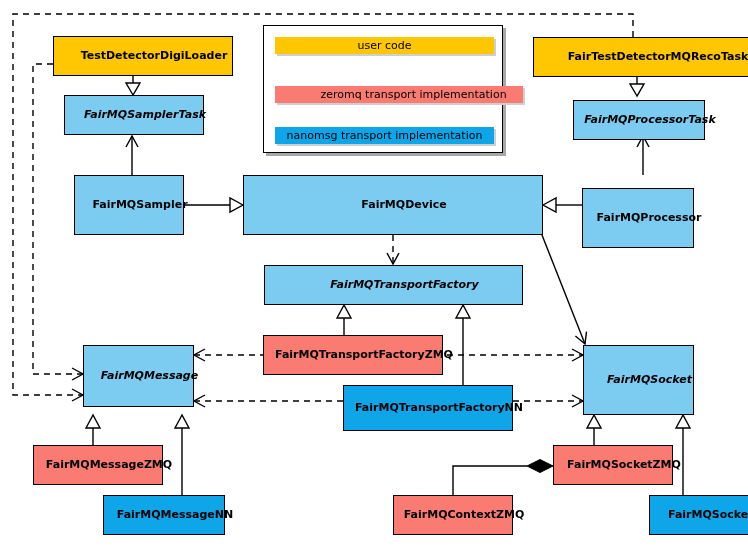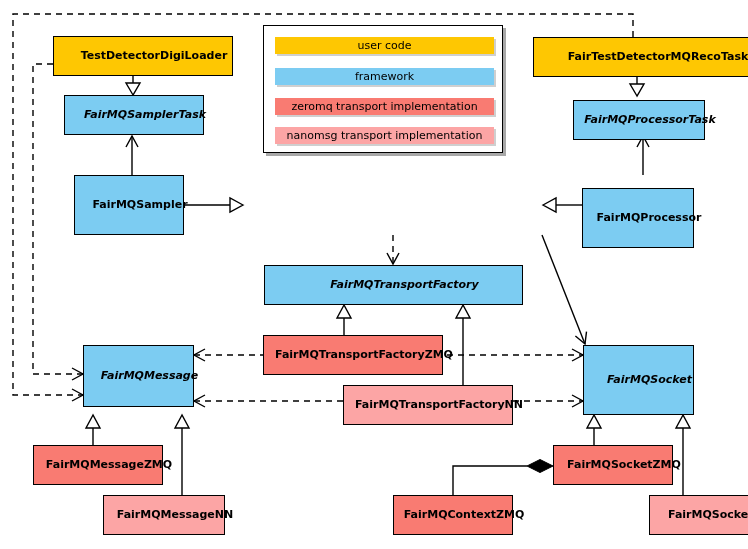--- a/index.html
+++ b/index.html
@@ -20,47 +20,47 @@
     position:absolute;z-index:1;box-sizing:border-box;
     border:1.4px solid #000;
     display:flex;align-items:center;justify-content:center;
     font-weight:bold;font-size:11px;color:#000;
     text-align:center;white-space:nowrap;line-height:1.1;padding-left:22px;
   }
   .abstract{font-style:italic;}
   .c-user{background:#FEC702;}
   .c-fw{background:#7CCCF2;}
   .c-zmq{background:#F97B72;}
-  .c-nano{background:#fca5a5;}
+  .c-nano{background:#0ea5e9;}
 
   .legend{
     position:absolute;z-index:1;box-sizing:border-box;
     left:263px;top:25px;width:240px;height:128px;
     background:#ffffff;border:1.4px solid #000;
     box-shadow:3px 3px 0 #a8a8a8;
   }
   .lbar{
     position:absolute;left:11px;width:219px;height:17px;
     display:flex;align-items:center;justify-content:center;
     font-size:11px;font-weight:normal;color:#000;white-space:nowrap;
     box-shadow:2px 2px 0 #cfcfcf;
   }
-  .lbar-0{top:11px;} .lbar-1{top:42px;} .lbar-2{top:72px;} .lbar-3{top:101px;}
+  .lbar-0{top:11px;} .lbar-1{top:42px;} .lbar-2{top:60px;padding-left:29px;} .lbar-3{top:101px;}
 
   
   .b-testdetectordigiloader{left:53px;top:36px;width:180px;height:40px;}
   .b-fairtestdetectormqrecotask{left:533px;top:37px;width:228px;height:40px;}
   .b-fairmqsamplertask{left:64px;top:95px;width:140px;height:40px;}
   .b-fairmqprocessortask{left:573px;top:100px;width:132px;height:40px;}
   .b-fairmqsampler{left:74px;top:175px;width:110px;height:60px;}
   .b-fairmqdevice{left:243px;top:175px;width:300px;height:60px;}
   .b-fairmqprocessor{left:582px;top:188px;width:112px;height:60px;}
   .b-fairmqtransportfactory{left:264px;top:265px;width:259px;height:40px;}
   .b-fairmqtransportfactoryzmq{left:263px;top:335px;width:180px;height:40px;}
-  .b-fairmqtransportfactorynn{left:343px;top:385px;width:170px;height:40px;}
+  .b-fairmqtransportfactorynn{left:343px;top:385px;width:170px;height:46px;}
   .b-fairmqmessage{left:83px;top:345px;width:111px;height:62px;}
   .b-fairmqsocket{left:583px;top:345px;width:111px;height:70px;}
   .b-fairmqmessagezmq{left:33px;top:445px;width:130px;height:40px;}
   .b-fairmqmessagenn{left:103px;top:495px;width:122px;height:40px;}
   .b-fairmqsocketzmq{left:553px;top:445px;width:120px;height:40px;}
   .b-fairmqcontextzmq{left:393px;top:495px;width:120px;height:40px;}
   .b-fairmqsocketnn{left:603px;top:495px;width:120px;height:40px;margin-left:46px;}
 </style>
 </head>
 <body>
@@ -149,36 +149,34 @@
     <g>
       <path d="M453 495 V466 H527"></path>
       <polygon class="dia" points="553,466 540,459.5 527,466 540,472.5"></polygon>
     </g>
   </svg>
 
   <div class="legend">
     <div class="lbar lbar-0 c-user">
         <span>user code</span>
       </div>
-    <div class="lbar lbar-1 c-fw">
-        <span>framework</span>
-      </div>
     <div class="lbar lbar-2 c-zmq">
         <span>zeromq transport implementation</span>
       </div>
     <div class="lbar lbar-3 c-nano">
         <span>nanomsg transport implementation</span>
       </div>
   </div>
 
   <div class="box c-user b-testdetectordigiloader">TestDetectorDigiLoader</div>
   <div class="box c-user b-fairtestdetectormqrecotask">FairTestDetectorMQRecoTask</div>
   <div class="box c-fw abstract b-fairmqsamplertask">FairMQSamplerTask</div>
   <div class="box c-fw abstract b-fairmqprocessortask">FairMQProcessorTask</div>
   <div class="box c-fw b-fairmqsampler">FairMQSampler</div>
+  <div class="box c-fw b-fairmqdevice">FairMQDevice</div>
   <div class="box c-fw b-fairmqprocessor">FairMQProcessor</div>
   <div class="box c-fw abstract b-fairmqtransportfactory">FairMQTransportFactory</div>
   <div class="box c-zmq b-fairmqtransportfactoryzmq">FairMQTransportFactoryZMQ</div>
   <div class="box c-nano b-fairmqtransportfactorynn">FairMQTransportFactoryNN</div>
   <div class="box c-fw abstract b-fairmqmessage">FairMQMessage</div>
   <div class="box c-fw abstract b-fairmqsocket">FairMQSocket</div>
   <div class="box c-zmq b-fairmqmessagezmq">FairMQMessageZMQ</div>
   <div class="box c-nano b-fairmqmessagenn">FairMQMessageNN</div>
   <div class="box c-zmq b-fairmqsocketzmq">FairMQSocketZMQ</div>
   <div class="box c-zmq b-fairmqcontextzmq">FairMQContextZMQ</div>

